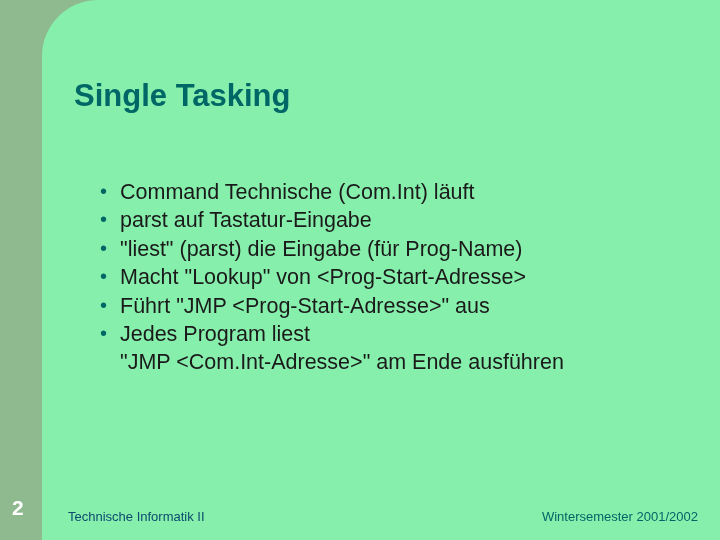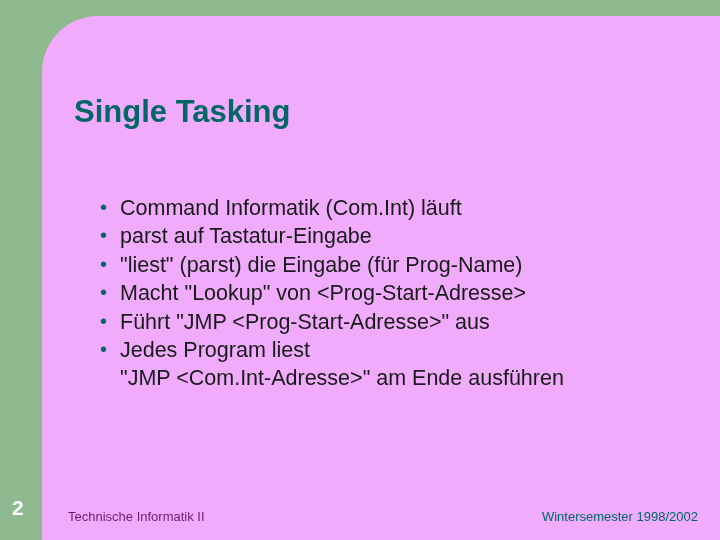--- a/index.html
+++ b/index.html
@@ -10,23 +10,22 @@
     font-family: Arial, Helvetica, sans-serif;
     position: relative;
     overflow: hidden;
   }
   .slide {
     position: absolute;
     left: 42px;
     top: 0;
     right: 0;
     bottom: 0;
-    background: #f0abfc;
+    background: #86efac;
     border-top-left-radius: 56px;
-    margin-top: 16px;
   }
   .title-area {
     padding: 78px 0 0 32px;
   }
   .title {
     font-size: 31px;
     font-weight: bold;
     color: #006666;
   }
   .content-area {
@@ -66,49 +65,49 @@
     bottom: 6px;
     font-size: 21px;
     font-weight: bold;
     color: #ffffff;
   }
   .footer-left {
     position: absolute;
     left: 68px;
     bottom: 2px;
     font-size: 13px;
-    color: #701a75;
+    color: #0c4a6e;
   }
   .footer-right {
     position: absolute;
     right: 22px;
     bottom: 2px;
     font-size: 13px;
     color: #006666;
   }
 </style>
 </head>
 <body>
 
 <div class="slide">
   <div class="title-area">
     <h1 class="title">Single Tasking</h1>
   </div>
   <div class="content-area">
     <ul class="bullets">
-      <li><span>Command Informatik (Com.Int) läuft</span></li>
+      <li><span>Command Technische (Com.Int) läuft</span></li>
       <li><span>parst auf Tastatur-Eingabe</span></li>
       <li><span>"liest" (parst) die Eingabe (für Prog-Name)</span></li>
       <li><span>Macht "Lookup" von &lt;Prog-Start-Adresse&gt;</span></li>
       <li><span>Führt  "JMP &lt;Prog-Start-Adresse&gt;" aus</span></li>
       <li>
         <span>Jedes Program liest</span>
         <span class="cont">"JMP &lt;Com.Int-Adresse&gt;" am Ende ausführen</span>
       </li>
     </ul>
   </div>
 </div>
 
 <div class="footer">
   <div class="page-num">2</div>
   <div class="footer-left">Technische Informatik II</div>
-  <div class="footer-right">Wintersemester 1998/2002</div>
+  <div class="footer-right">Wintersemester 2001/2002</div>
 </div>
 
 </body></html>

